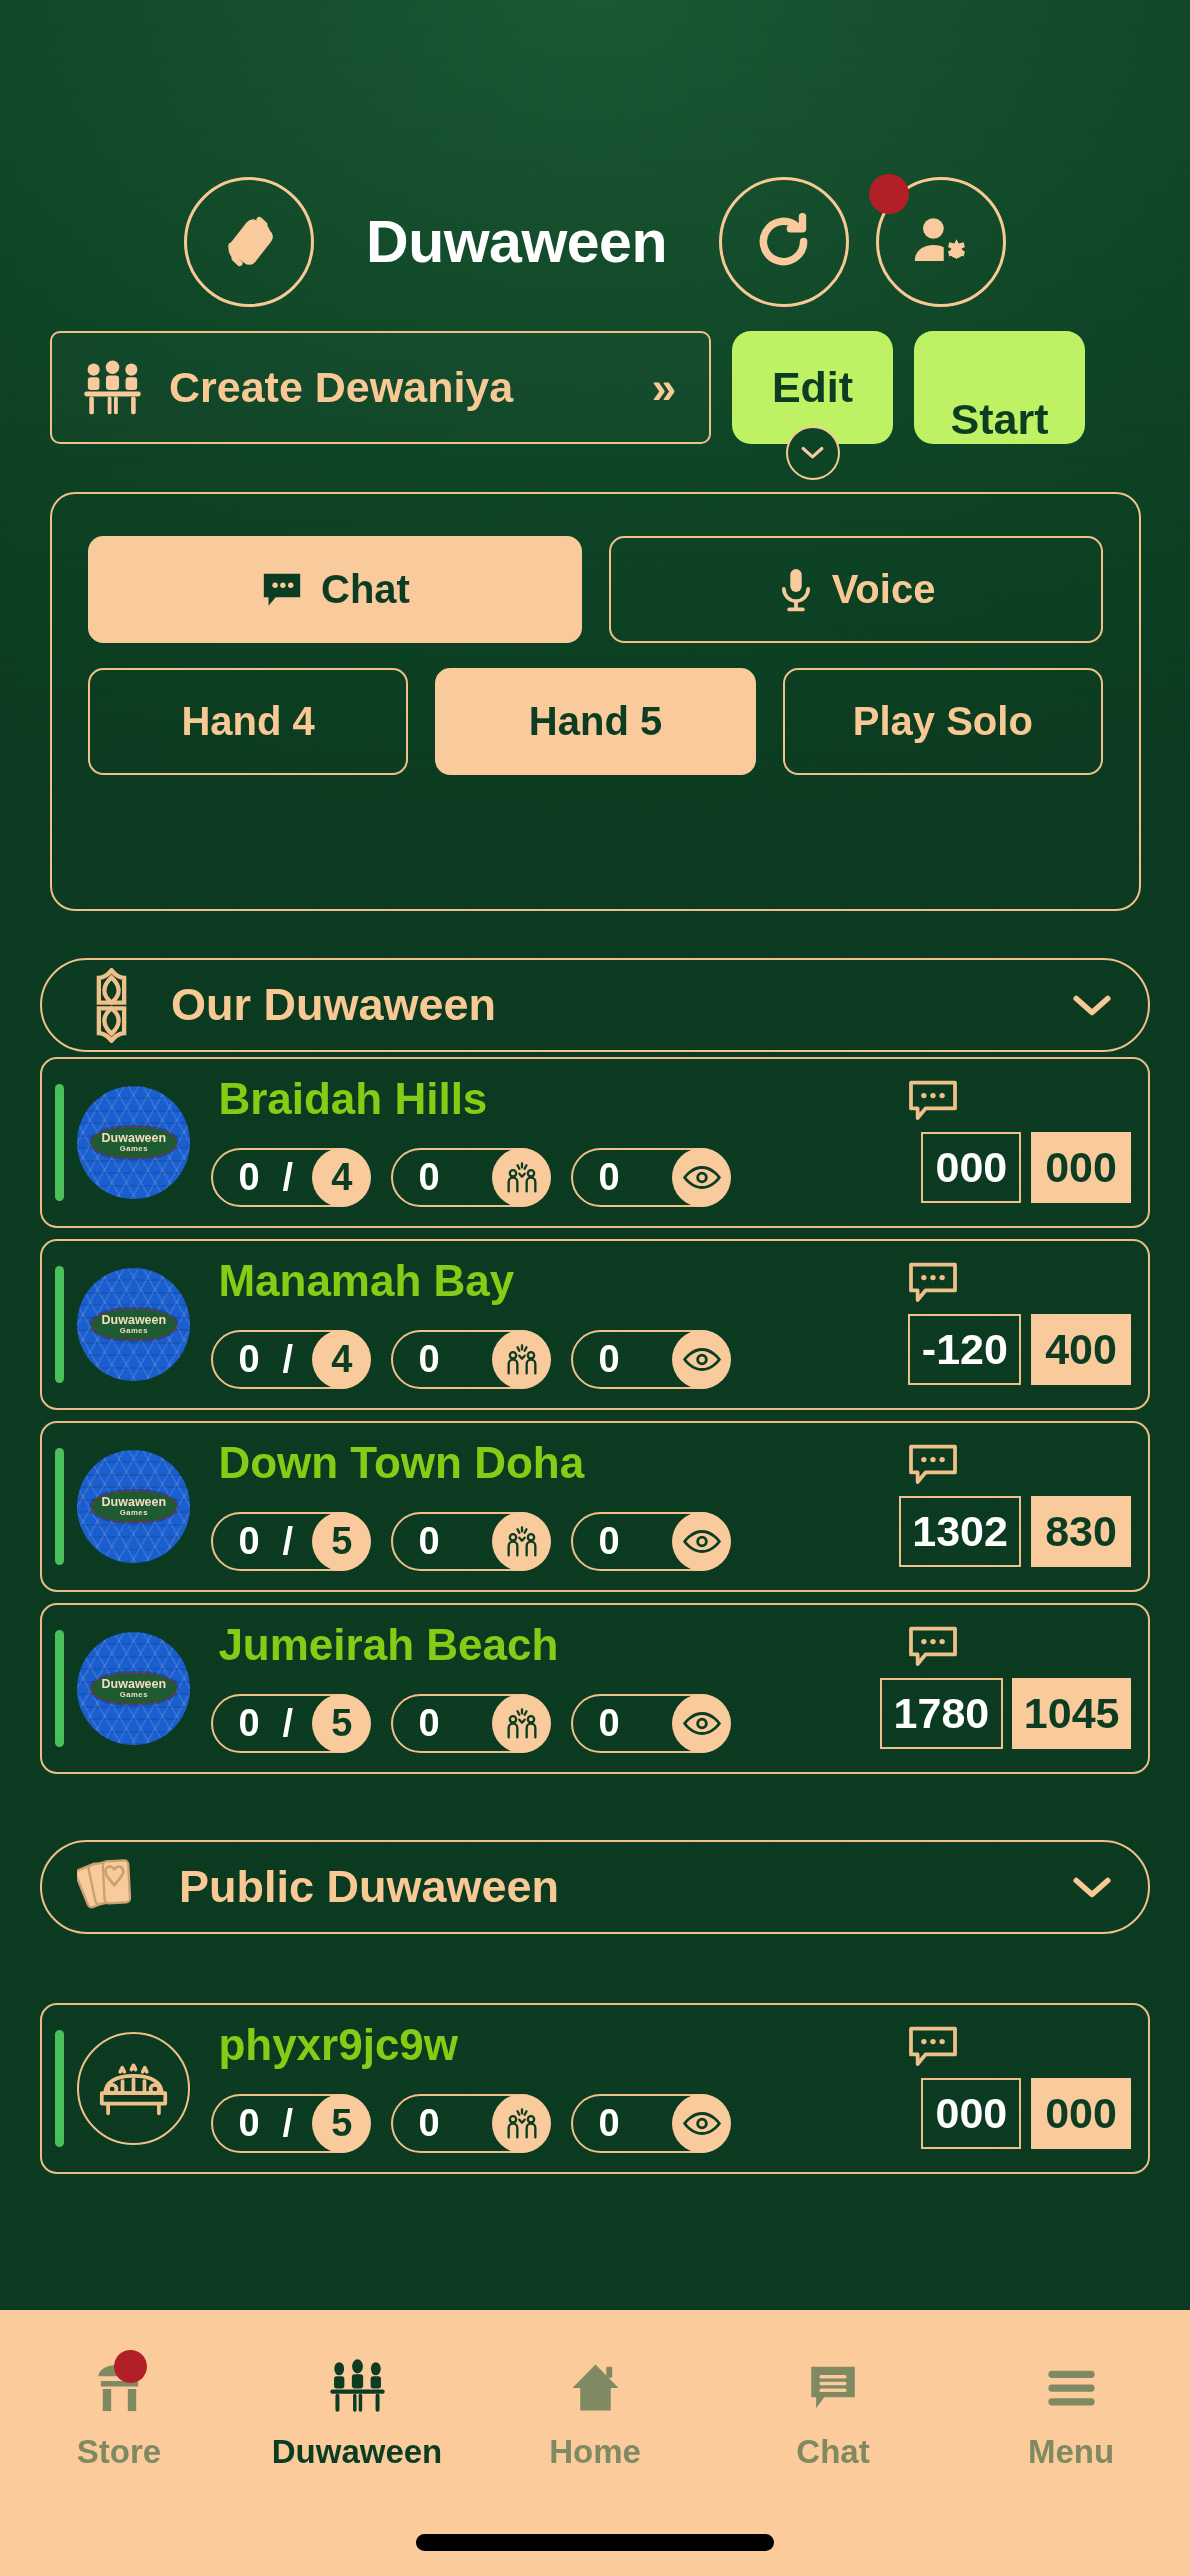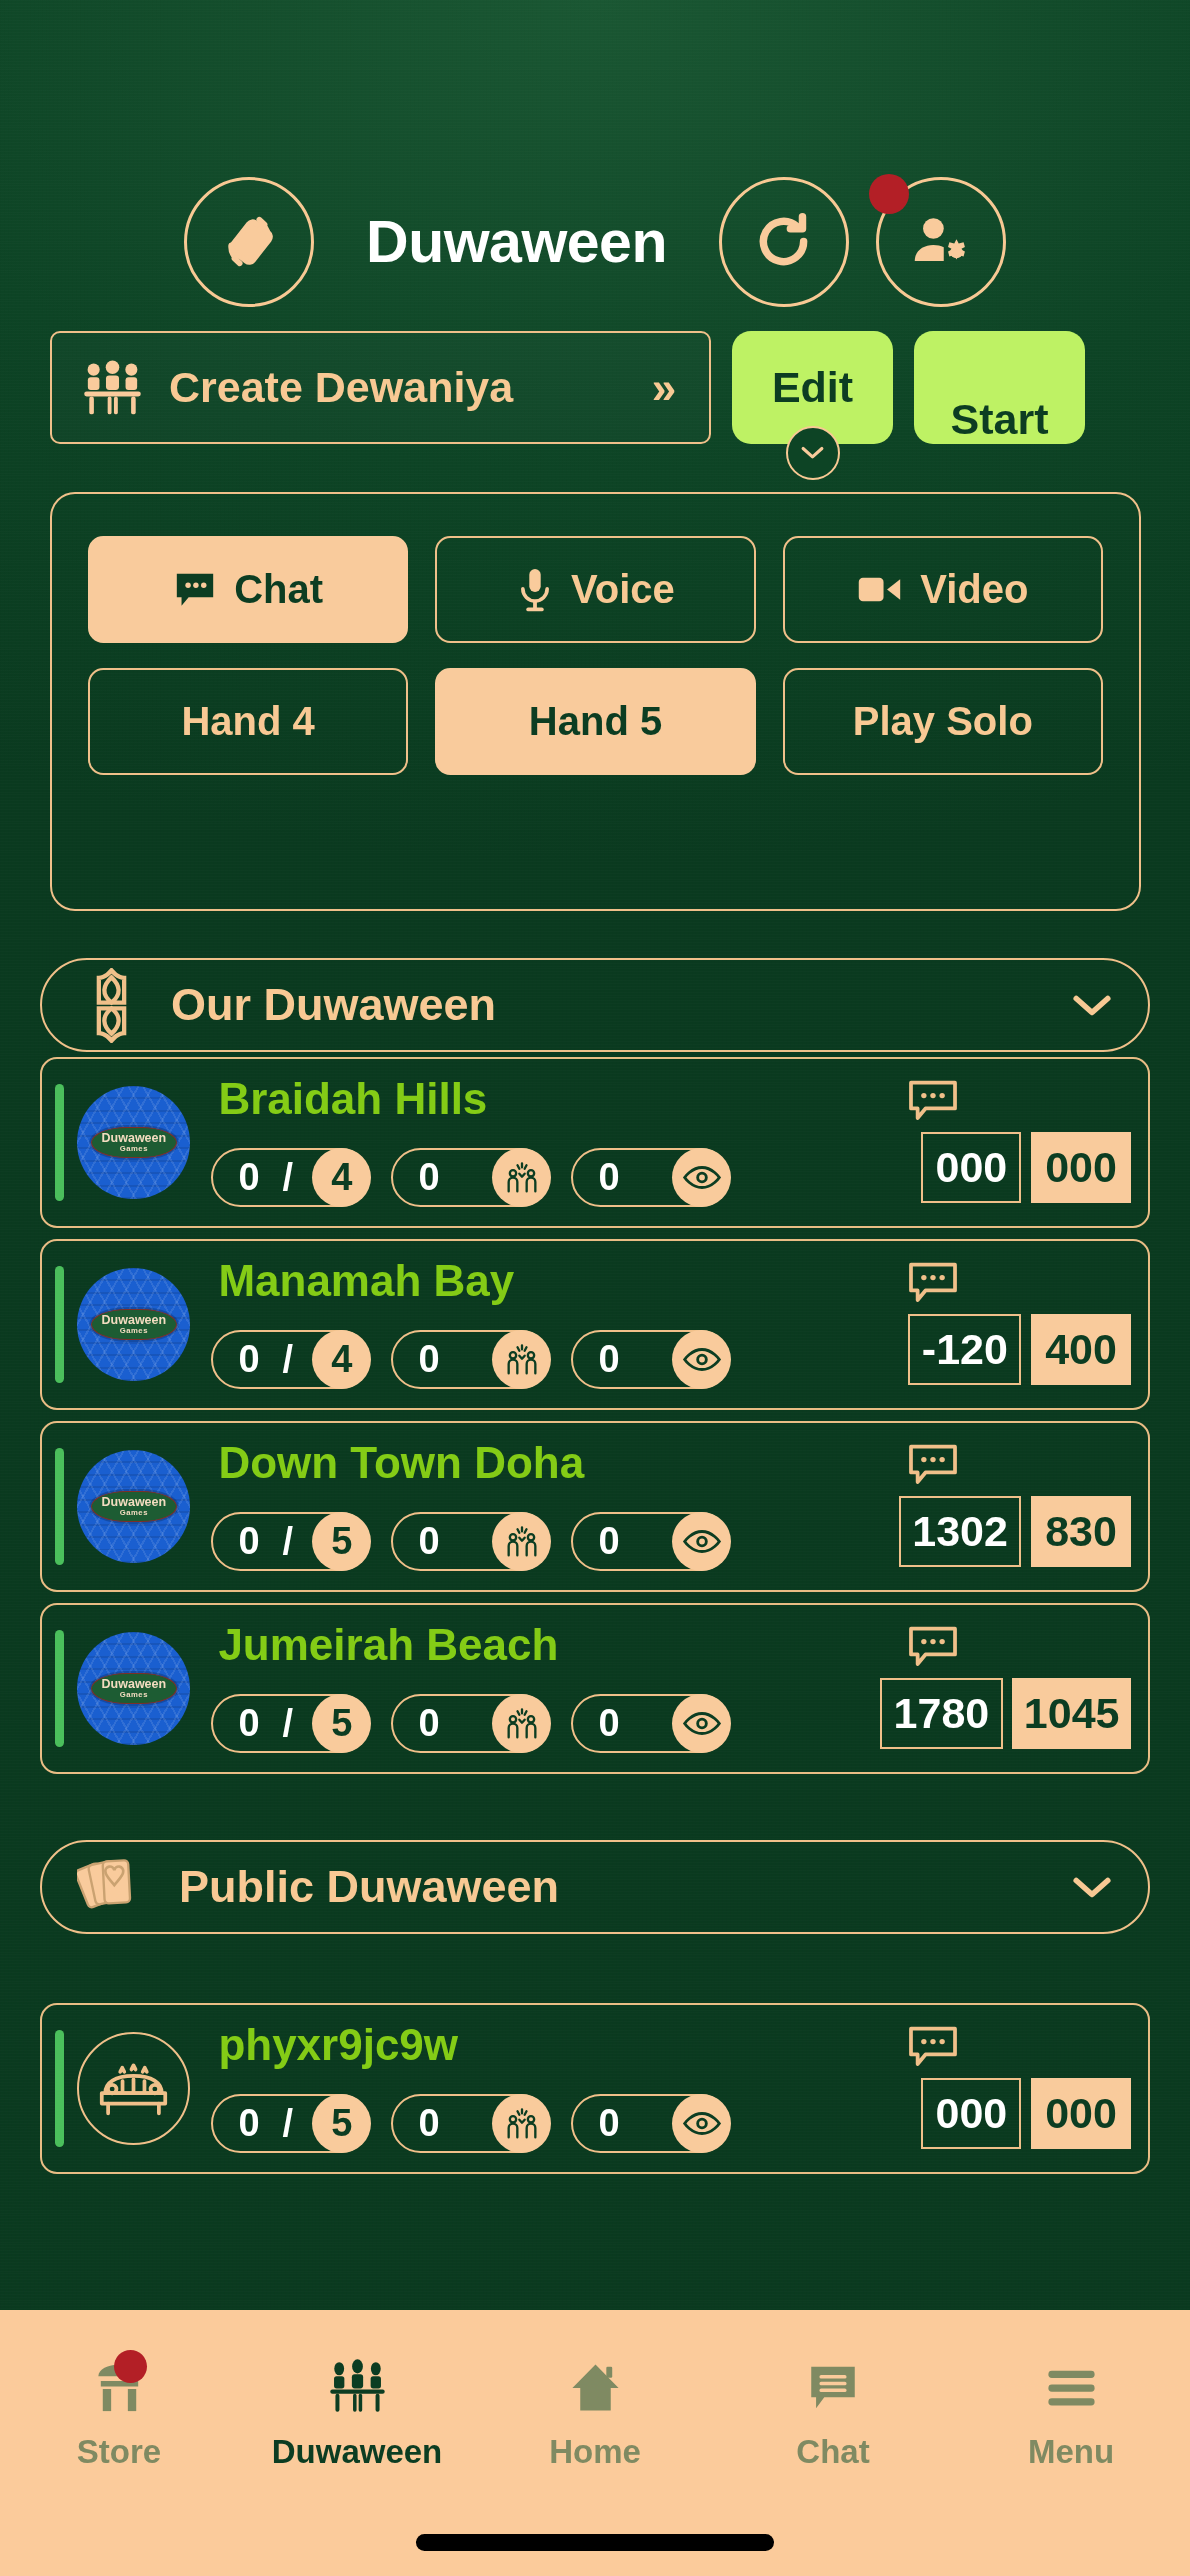--- a/index.html
+++ b/index.html
@@ -269,29 +269,20 @@
         <span>
           <svg width="38" height="46" viewBox="0 0 20 24" fill="#f9cb9c">
             <rect x="7" y="1" width="6" height="12" rx="3"></rect>
             <path d="M3.6 11.4a6.4 6.4 0 0 0 12.8 0" fill="none" stroke="#f9cb9c" stroke-width="1.9" stroke-linecap="round"></path>
             <rect x="9" y="17.6" width="2" height="4.2"></rect>
             <rect x="5.4" y="21.2" width="9.2" height="2" rx="1"></rect>
           </svg>
         </span>
         <span>Voice</span>
       </div>
-      <div class="mode-btn">
-        <span>
-          <svg width="46" height="35" viewBox="0 0 26 18" fill="#f9cb9c">
-            <rect x="1" y="2.4" width="14" height="13.2" rx="2.4"></rect>
-            <path d="M17 9 L24.4 3.2 V14.8 Z"></path>
-          </svg>
-        </span>
-        <span>Video</span>
-      </div>
     </div>
     <div class="mode-row">
       <div class="mode-btn">
         <span>Hand 4</span>
       </div>
       <div class="mode-btn active">
         <span>Hand 5</span>
       </div>
       <div class="mode-btn">
         <span>Play Solo</span>

